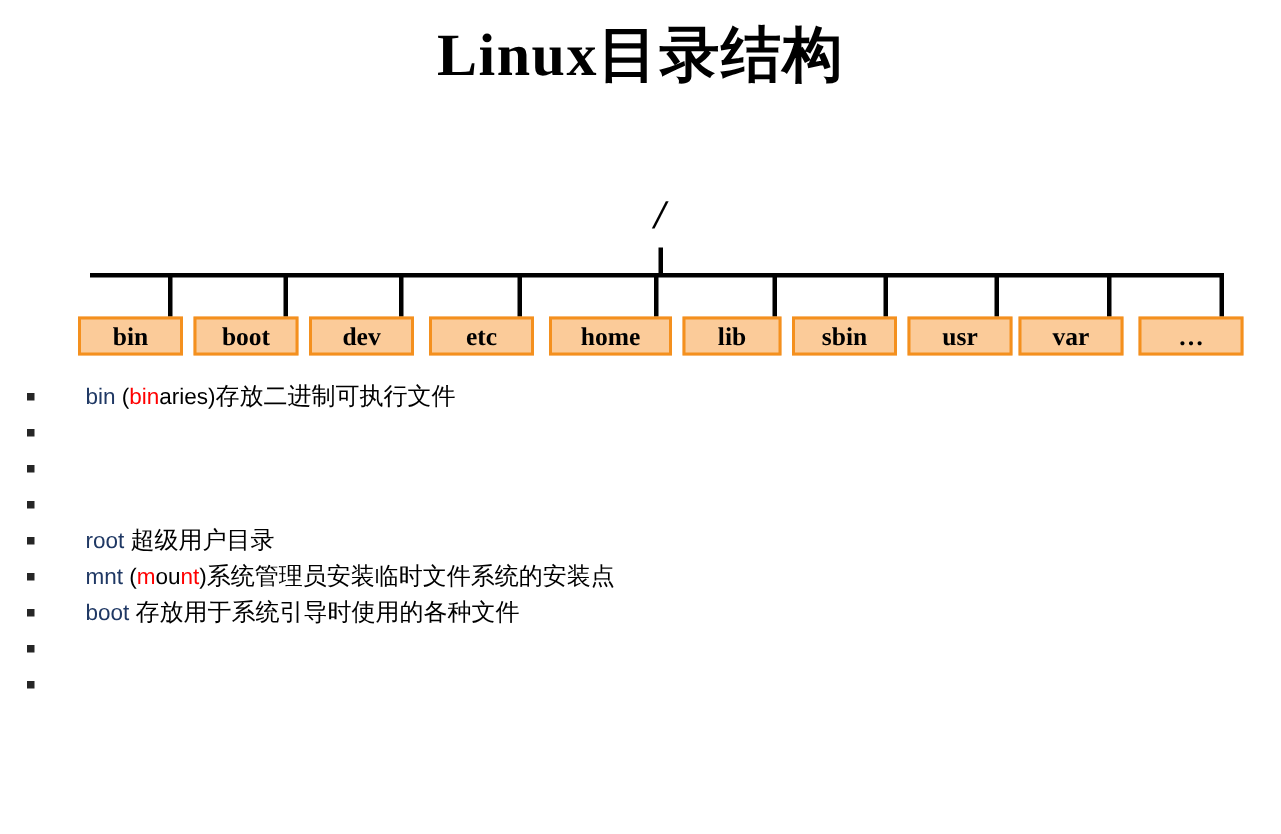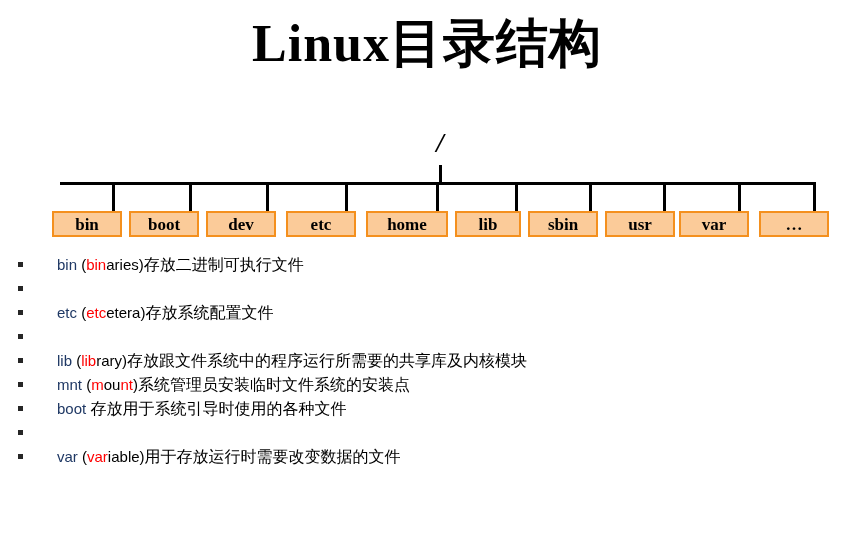--- a/index.html
+++ b/index.html
@@ -16,21 +16,21 @@
   }
 
   
   #title {
     position: absolute;
     left: 0;
     top: 14px;
     width: 854px;
     text-align: center;
     font-family: "Liberation Serif", "DejaVu Serif", serif;
-    font-size: 52px;
+    font-size: 40px;
     font-weight: 700;
     letter-spacing: 1px;
     color: #000000;
     line-height: 1.15;
     white-space: nowrap;
   }
 
   
   #tree {
     position: absolute;
@@ -182,37 +182,35 @@
 
 <div class="bullet-row">
       <span class="bullet-dot"></span>
       <span class="bullet-text"><span class="kw">bin </span><span class="plain">(</span><span class="hl">bin</span><span class="plain">aries)</span><span class="cn">存放二进制可执行文件</span></span>
     </div>
     <div class="bullet-row">
       <span class="bullet-dot"></span>
     </div>
     <div class="bullet-row">
       <span class="bullet-dot"></span>
-      <span class="bullet-text"><span class="kw">etc </span><span class="plain">(</span><span class="hl">etc</span><span class="plain">etera)</span><span class="cn">存放系统配置文件</span></span>
-    </div>
-    <div class="bullet-row">
-      <span class="bullet-dot"></span>
-    </div>
-    <div class="bullet-row">
-      <span class="bullet-dot"></span>
-      <span class="bullet-text"><span class="kw">lib </span><span class="plain">(</span><span class="hl">lib</span><span class="plain">rary)</span><span class="cn">存放跟文件系统中的程序运行所需要的共享库及内核模块</span></span>
+    </div>
+    <div class="bullet-row">
+      <span class="bullet-dot"></span>
+    </div>
+    <div class="bullet-row">
+      <span class="bullet-dot"></span>
+      <span class="bullet-text"><span class="kw">root </span><span class="cn">超级用户目录</span></span>
     </div>
     <div class="bullet-row">
       <span class="bullet-dot"></span>
       <span class="bullet-text"><span class="kw">mnt </span><span class="plain">(</span><span class="hl">m</span><span class="plain">ou</span><span class="hl">nt</span><span class="plain">)</span><span class="cn">系统管理员安装临时文件系统的安装点</span></span>
     </div>
     <div class="bullet-row">
       <span class="bullet-dot"></span>
       <span class="bullet-text"><span class="kw">boot </span><span class="cn">存放用于系统引导时使用的各种文件</span></span>
     </div>
     <div class="bullet-row">
       <span class="bullet-dot"></span>
     </div>
     <div class="bullet-row">
       <span class="bullet-dot"></span>
-      <span class="bullet-text"><span class="kw">var </span><span class="plain">(</span><span class="hl">var</span><span class="plain">iable)</span><span class="cn">用于存放运行时需要改变数据的文件</span></span>
     </div>
   </div>
 
 </body></html>

